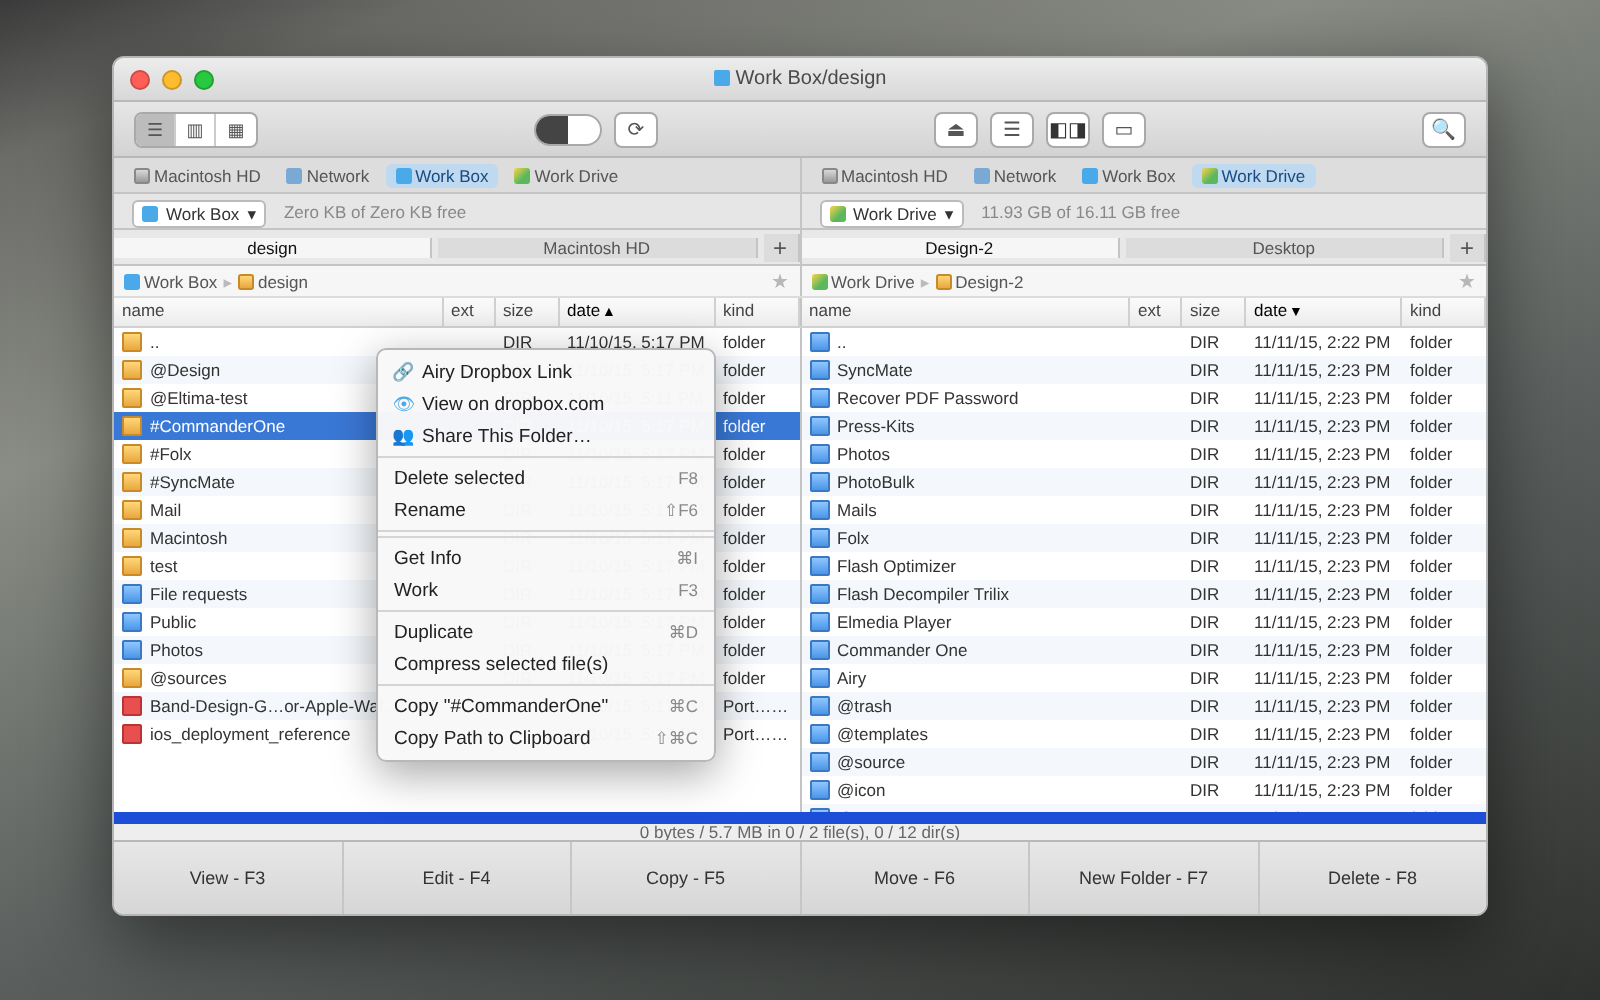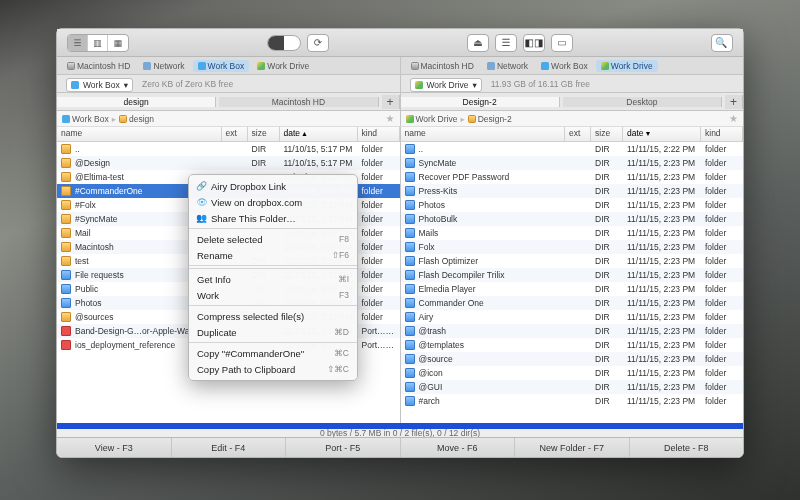--- a/index.html
+++ b/index.html
@@ -82,40 +82,48 @@
   .row.sel { background:#3a78d6; color:#fff }
   .row .c { padding:0 4px; white-space:nowrap; overflow:hidden; text-overflow:ellipsis }
   .ic { width:10px; height:10px; margin-left:4px; flex-shrink:0; border-radius:1px }
   .fol  { background:linear-gradient(#ffd77a,#e8a83d); border:.5px solid #c88a26 }
   .folb { background:linear-gradient(#8fc6ff,#4a96e8); border:.5px solid #3a78c4 }
   .fpdf { background:#e85050; border:.5px solid #b33 }
 
   .status { height:14px; display:flex; background:#eee; border-top:6px solid #1d4ed8; font-size:8.5px; color:#666 }
   .status .half { justify-content:center }
 
-  .bottombar { height:20px; display:flex; background:linear-gradient(#e7e7e7,#d6d6d6); border-top:1px solid #b8b8b8; border-radius:0 0 6px 6px }
+  .bottombar { height:37px; display:flex; background:linear-gradient(#e7e7e7,#d6d6d6); border-top:1px solid #b8b8b8; border-radius:0 0 6px 6px }
   .bcell { flex:1; display:flex; align-items:center; justify-content:center; font-size:9px; color:#333; border-right:1px solid #c6c6c6 }
   .bcell:last-child { border-right:none }
 
   
   .ctx {
     position:absolute; left:188px; top:174px; width:170px;
     background:rgba(248,248,248,.98); border:1px solid #b8b8b8; border-radius:5px;
     box-shadow:0 6px 22px rgba(0,0,0,.35); padding:3px 0; font-size:9.5px; color:#222; z-index:10
   }
   .mi { display:flex; align-items:center; padding:2.5px 8px; gap:4px }
   .mi .k { margin-left:auto; color:#888; font-size:8.5px }
   .msep { height:1px; background:#d4d4d4; margin:2px 0 }
   .mico { width:10px; height:10px; display:inline-flex; align-items:center; justify-content:center; color:#4aa9e8; font-size:9px }
 </style>
 </head>
 <body>
 
 <div class="window">
 
+  <div class="titlebar">
+    <div class="traffic">
+      <div class="dot red"></div>
+      <div class="dot yel"></div>
+      <div class="dot grn"></div>
+    </div>
+    <div class="wintitle"><span class="dbx"></span><span>Work Box/design</span></div>
+  </div>
 
   <div class="toolbar">
     <div class="tgroup">
       <div class="seg">
         <span class="act">☰</span>
         <span>▥</span>
         <span>▦</span>
       </div>
     </div>
     <div class="tgroup">
@@ -534,21 +542,21 @@
       </div>
   </div>
 
   <div class="status">
     <div class="half">0 bytes / 5.7 MB in 0 / 2 file(s), 0 / 12 dir(s)</div>
   </div>
 
   <div class="bottombar">
     <div class="bcell">View - F3</div>
     <div class="bcell">Edit - F4</div>
-    <div class="bcell">Port - F5</div>
+    <div class="bcell">Copy - F5</div>
     <div class="bcell">Move - F6</div>
     <div class="bcell">New Folder - F7</div>
     <div class="bcell">Delete - F8</div>
   </div>
 
 </div>
 
 <div class="ctx" id="ctx">
     <div class="mi">
       <span class="mico">🔗</span>
@@ -576,26 +584,26 @@
     <div class="mi">
       <span>Get Info</span>
       <span class="k">⌘I</span>
     </div>
     <div class="mi">
       <span>Work</span>
       <span class="k">F3</span>
     </div>
     <div class="msep"></div>
     <div class="mi">
-      <span>Compress selected file(s)</span>
-    </div>
-    <div class="mi">
       <span>Duplicate</span>
       <span class="k">⌘D</span>
     </div>
+    <div class="mi">
+      <span>Compress selected file(s)</span>
+    </div>
     <div class="msep"></div>
     <div class="mi">
       <span>Copy "#CommanderOne"</span>
       <span class="k">⌘C</span>
     </div>
     <div class="mi">
       <span>Copy Path to Clipboard</span>
       <span class="k">⇧⌘C</span>
     </div>
   </div>

